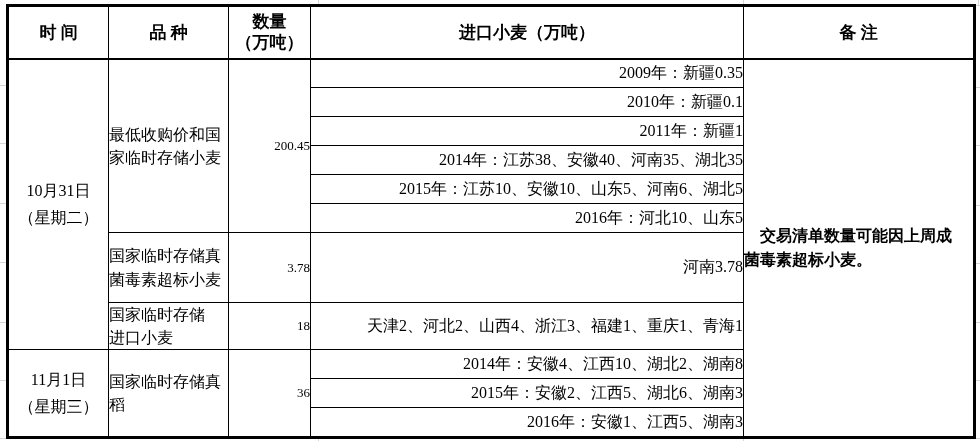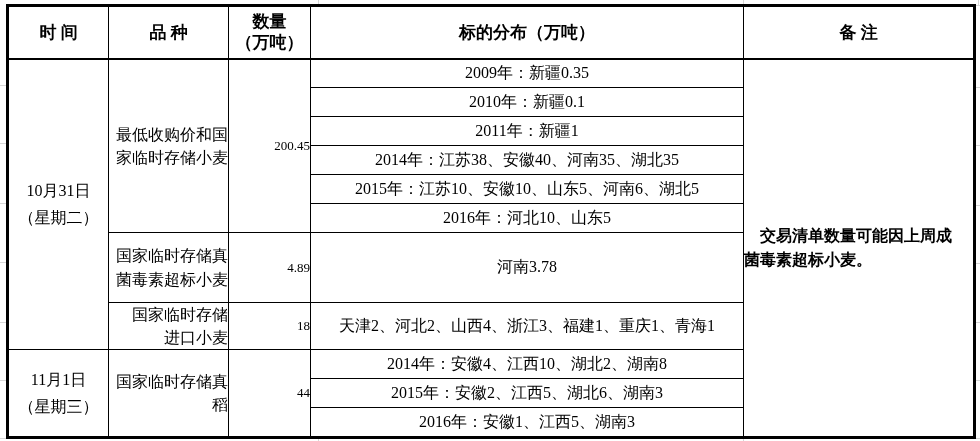--- a/index.html
+++ b/index.html
@@ -45,34 +45,34 @@
     line-height: 1.25;
   }
   td.c-date {
     text-align: center;
     vertical-align: middle;
     font-size: 16px;
     white-space: pre-line;
     line-height: 1.7;
   }
   td.c-variety {
-    text-align: right;
+    text-align: left;
     vertical-align: middle;
     font-size: 16px;
     white-space: pre-line;
     line-height: 1.45;
     padding: 0 3px;
   }
   td.c-qty {
     text-align: right;
     vertical-align: middle;
     font-size: 13px;
   }
   td.c-dist {
-    text-align: center;
+    text-align: right;
     vertical-align: middle;
     font-size: 16px;
     padding: 2px 4px;
     white-space: nowrap;
   }
   td.c-remark {
     text-align: left;
     vertical-align: middle;
     font-size: 16px;
     font-weight: bold;
@@ -119,21 +119,21 @@
         <col style="width:433px">
         <col style="width:230px">
       </colgroup>
 
       <tbody>
           <tr class="hdr" style="height:52px">
         <th>时  间</th>
         <th>品  种</th>
         <th>数量
 （万吨）</th>
-        <th>标的分布（万吨）</th>
+        <th>进口小麦（万吨）</th>
         <th>备  注</th>
       </tr>
 
       <tr style="height:29px">
         <td class="c-date" rowspan="8">10月31日
 （星期二）</td>
         <td class="c-variety" rowspan="6">最低收购价和国
 家临时存储小麦</td>
         <td class="c-qty" rowspan="6">200.45</td>
         <td class="c-dist">2009年：新疆0.35</td>
@@ -154,37 +154,37 @@
       <tr style="height:29px">
         <td class="c-dist">2015年：江苏10、安徽10、山东5、河南6、湖北5</td>
       </tr>
       <tr style="height:29px">
         <td class="c-dist">2016年：河北10、山东5</td>
       </tr>
 
       <tr style="height:70px">
         <td class="c-variety">国家临时存储真
 菌毒素超标小麦</td>
-        <td class="c-qty">4.89</td>
+        <td class="c-qty">3.78</td>
         <td class="c-dist">河南3.78</td>
       </tr>
 
       <tr style="height:43px">
         <td class="c-variety">国家临时存储
 进口小麦</td>
         <td class="c-qty">18</td>
         <td class="c-dist">天津2、河北2、山西4、浙江3、福建1、重庆1、青海1</td>
       </tr>
 
       <tr style="height:29px">
         <td class="c-date" rowspan="3">11月1日
 （星期三）</td>
         <td class="c-variety" rowspan="3">国家临时存储真
 稻</td>
-        <td class="c-qty" rowspan="3">44</td>
+        <td class="c-qty" rowspan="3">36</td>
         <td class="c-dist">2014年：安徽4、江西10、湖北2、湖南8</td>
       </tr>
       <tr style="height:29px">
         <td class="c-dist">2015年：安徽2、江西5、湖北6、湖南3</td>
       </tr>
       <tr style="height:29px">
         <td class="c-dist">2016年：安徽1、江西5、湖南3</td>
       </tr>
     </tbody>
       </table>

